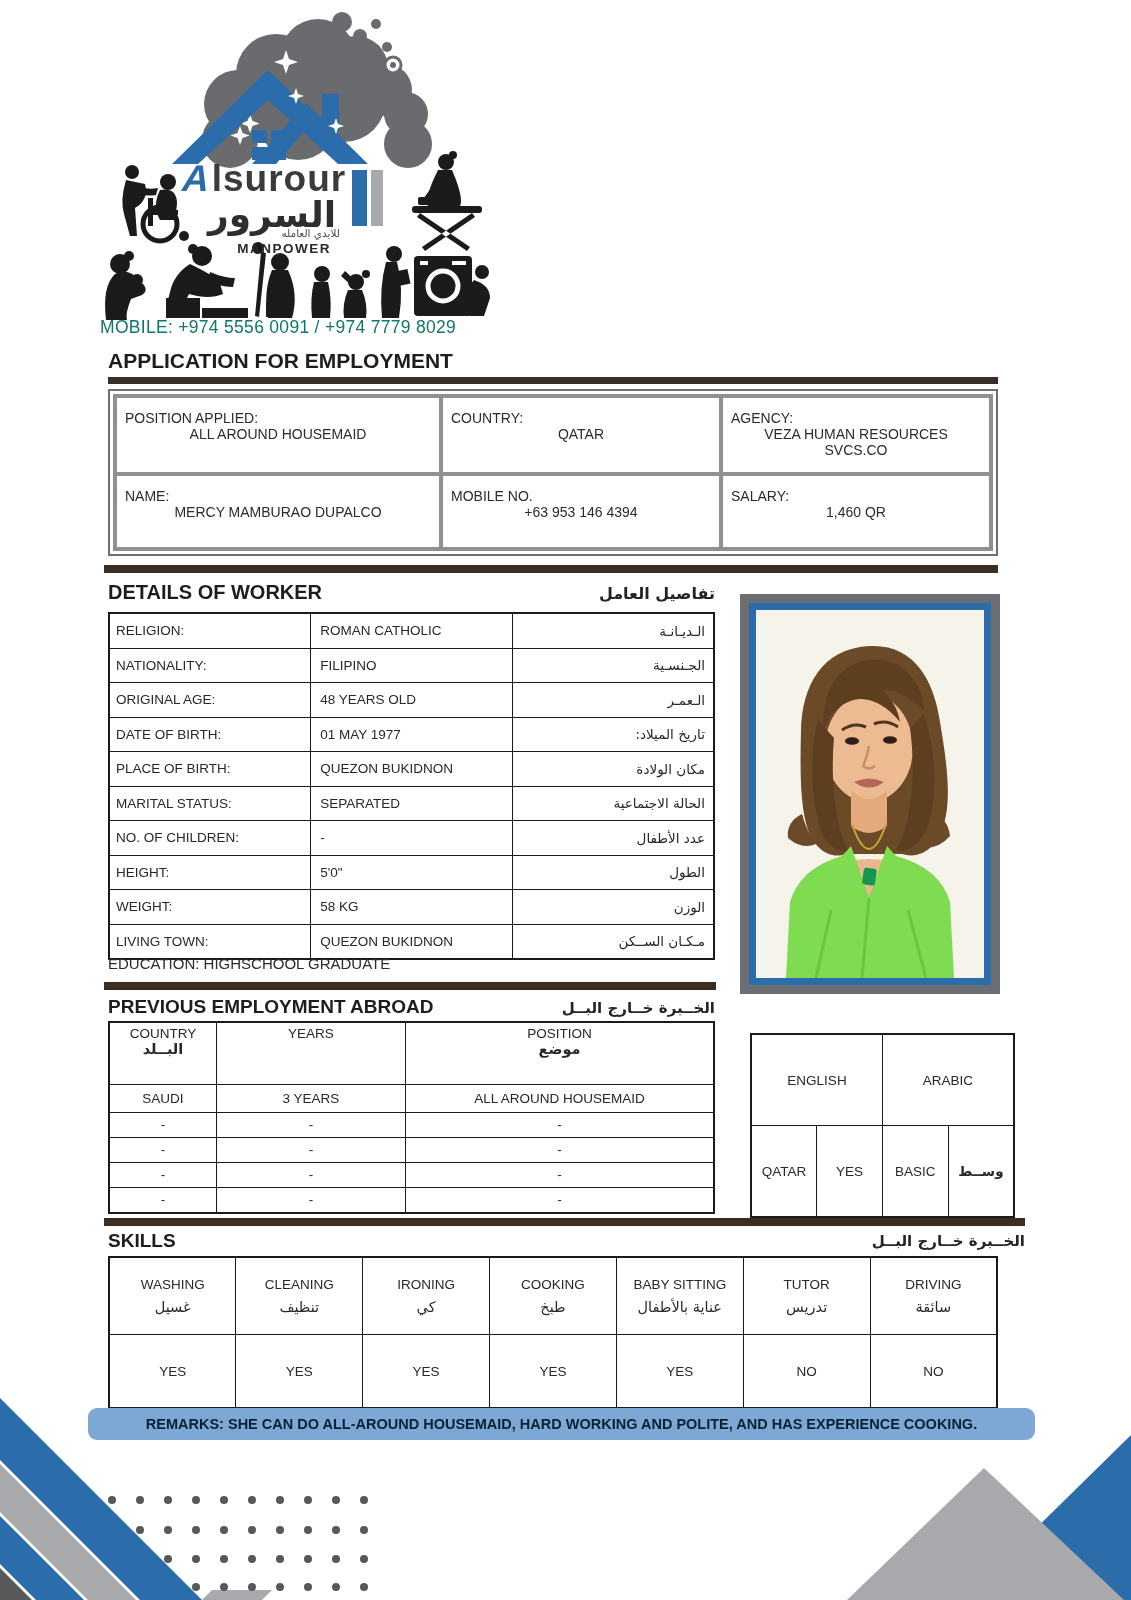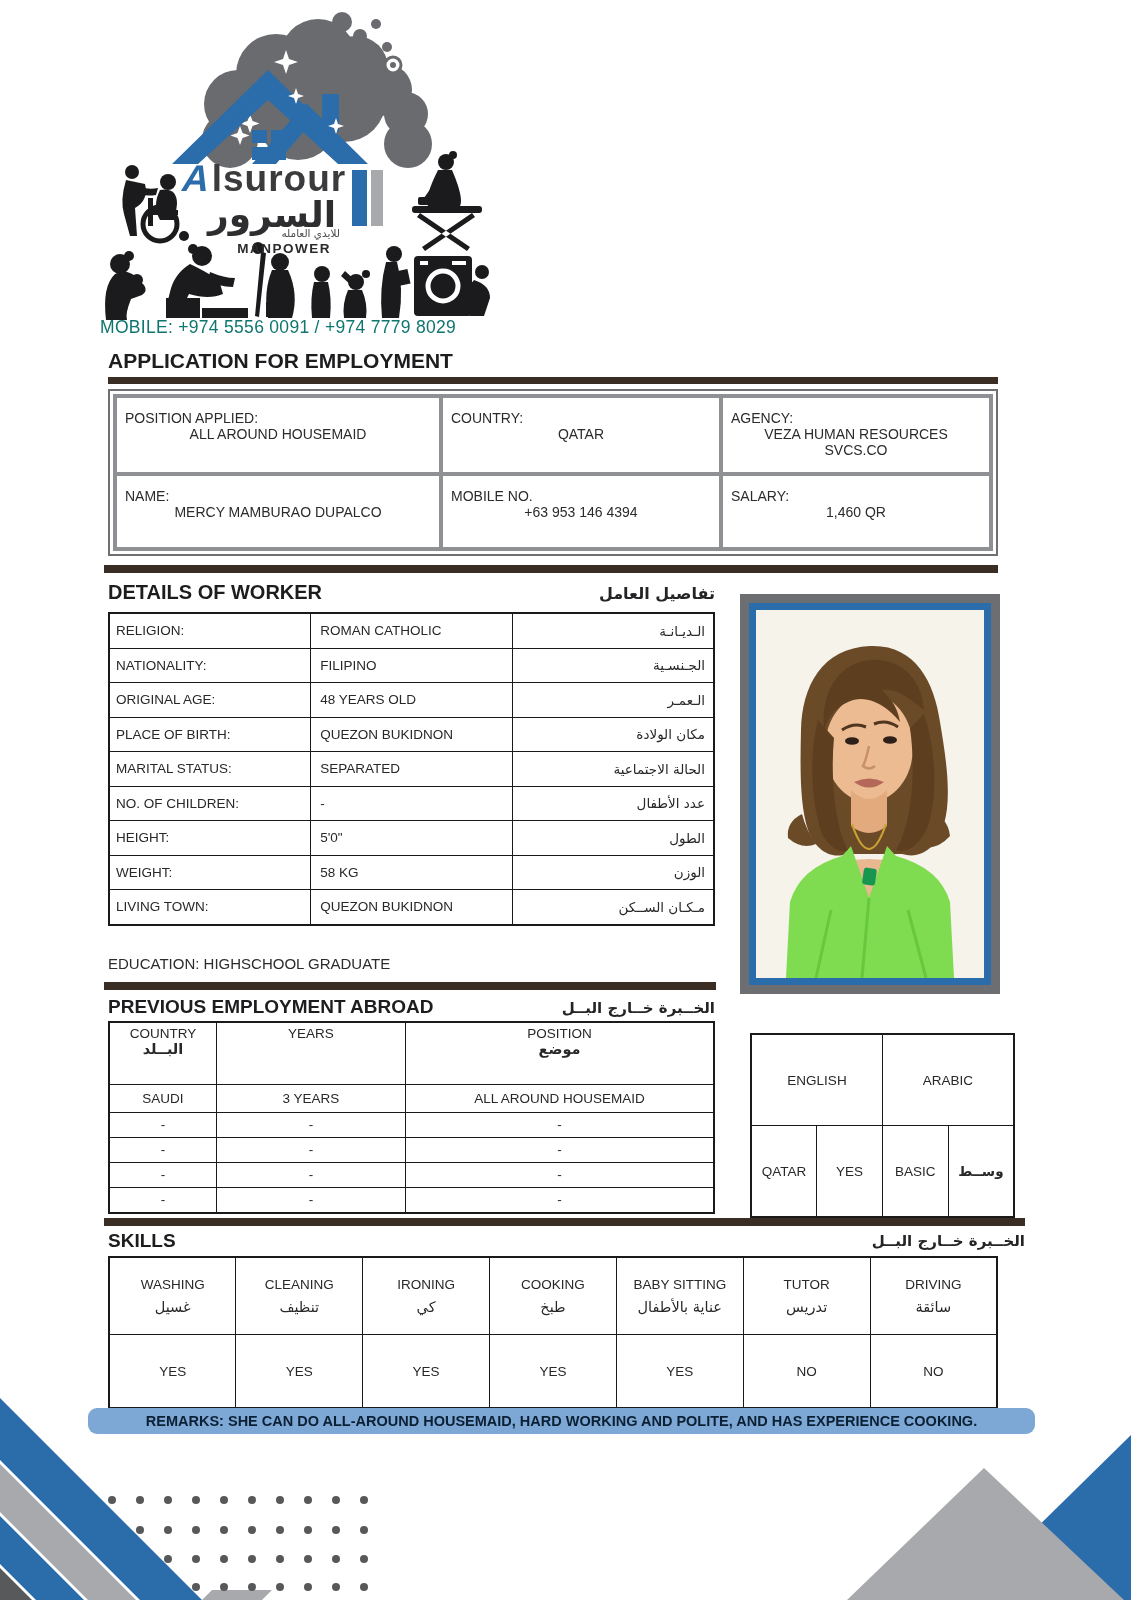--- a/index.html
+++ b/index.html
@@ -60,21 +60,21 @@
   #skills-table td{text-align:center;}
   .sk-head{height:74px;vertical-align:middle;}
   .sk-en{font-size:13.5px;}
   .sk-ar{font-size:14.5px;margin-top:7px;}
   .sk-val{height:70px;vertical-align:middle;font-size:13.5px;}
   
   #photo-frame{left:740px;top:594px;width:260px;height:400px;box-sizing:border-box;border:9px solid #6d6e71;background:#fff;}
   #photo-inner{width:100%;height:100%;box-sizing:border-box;border:7px solid #2b6cab;}
   #photo-inner svg{display:block;width:100%;height:100%;}
   
-  #remarks{left:88px;top:1408px;width:947px;height:26px;background:#7da7d5;border-radius:9px;
+  #remarks{left:88px;top:1408px;width:947px;height:32px;background:#7da7d5;border-radius:9px;
            display:flex;align-items:center;justify-content:center;font-size:14.5px;font-weight:bold;color:#0c2034;white-space:nowrap;}
   
   #logo-art{left:90px;top:2px;width:400px;height:318px;}
   #bottom-decor{left:0;top:1390px;width:1131px;height:210px;}
 </style>
 </head>
 <body>
 
 <div id="page">
 
@@ -248,20 +248,25 @@
         </tr>
     <tr>
           <td class="d-label" style="width:198px;">NATIONALITY:</td>
         <td class="d-value" style="width:268px;">FILIPINO</td>
         <td class="d-ar ar">الجـنسـية</td>
         </tr>
     <tr>
           <td class="d-label">ORIGINAL AGE:</td>
         <td class="d-value">48 YEARS OLD</td>
         <td class="d-ar ar">الـعمـر</td>
+        </tr>
+    <tr>
+          <td class="d-label">DATE OF BIRTH:</td>
+        <td class="d-value">01 MAY 1977</td>
+        <td class="d-ar ar">تاريخ الميلاد:</td>
         </tr>
     <tr>
           <td class="d-label">PLACE OF BIRTH:</td>
         <td class="d-value">QUEZON BUKIDNON</td>
         <td class="d-ar ar">مكان الولادة</td>
         </tr>
     <tr>
           <td class="d-label">MARITAL STATUS:</td>
         <td class="d-value">SEPARATED</td>
         <td class="d-ar ar">الحالة الاجتماعية</td>

